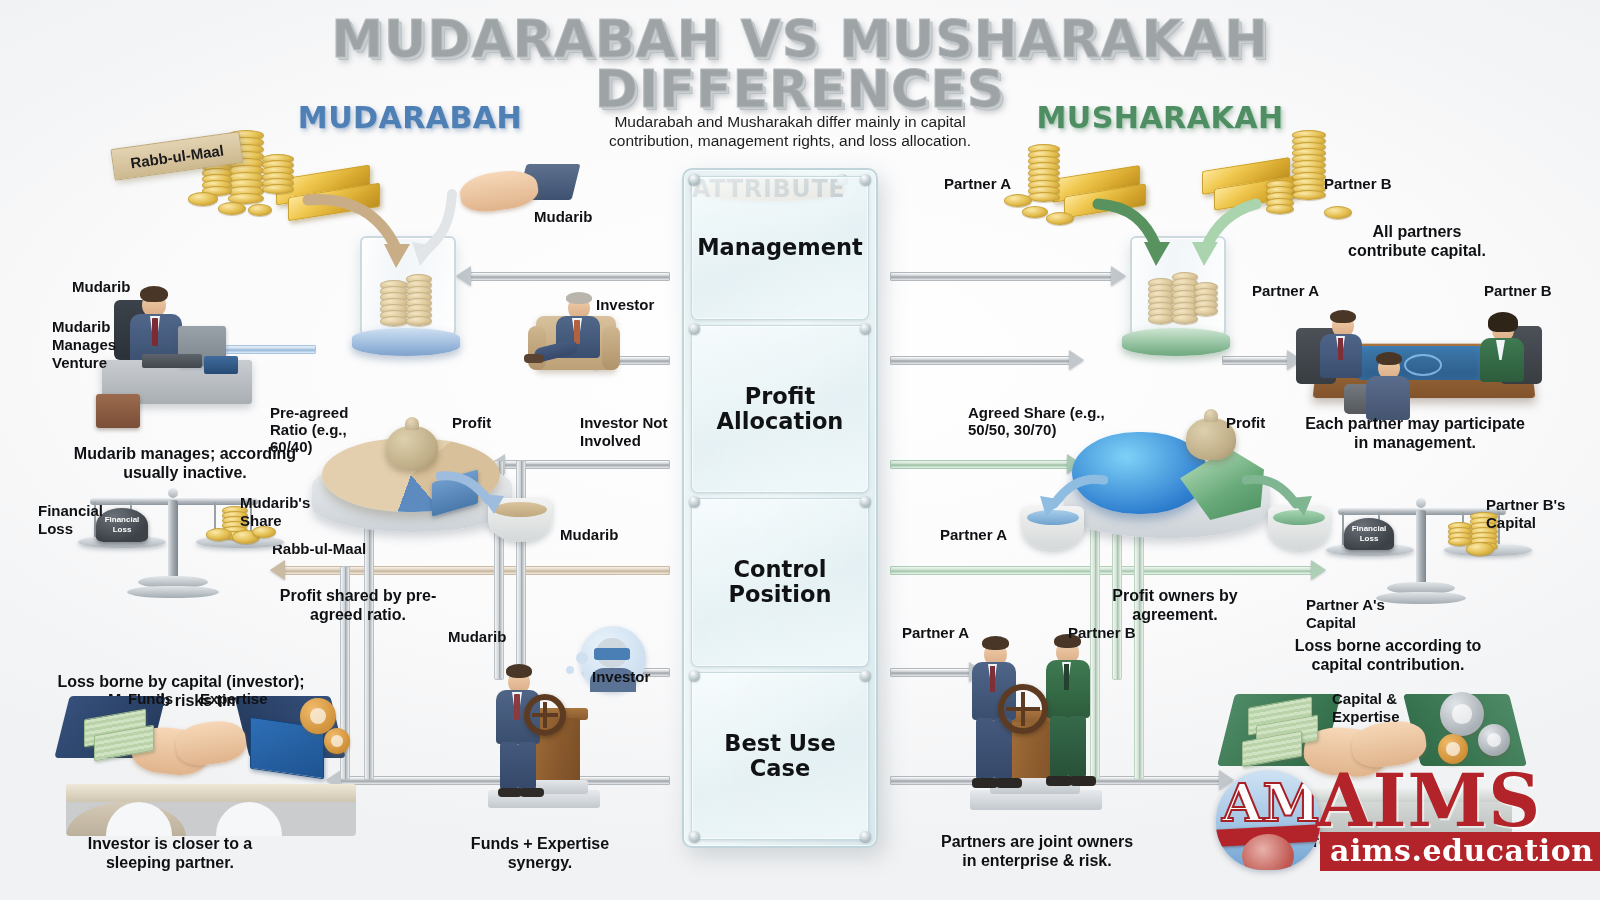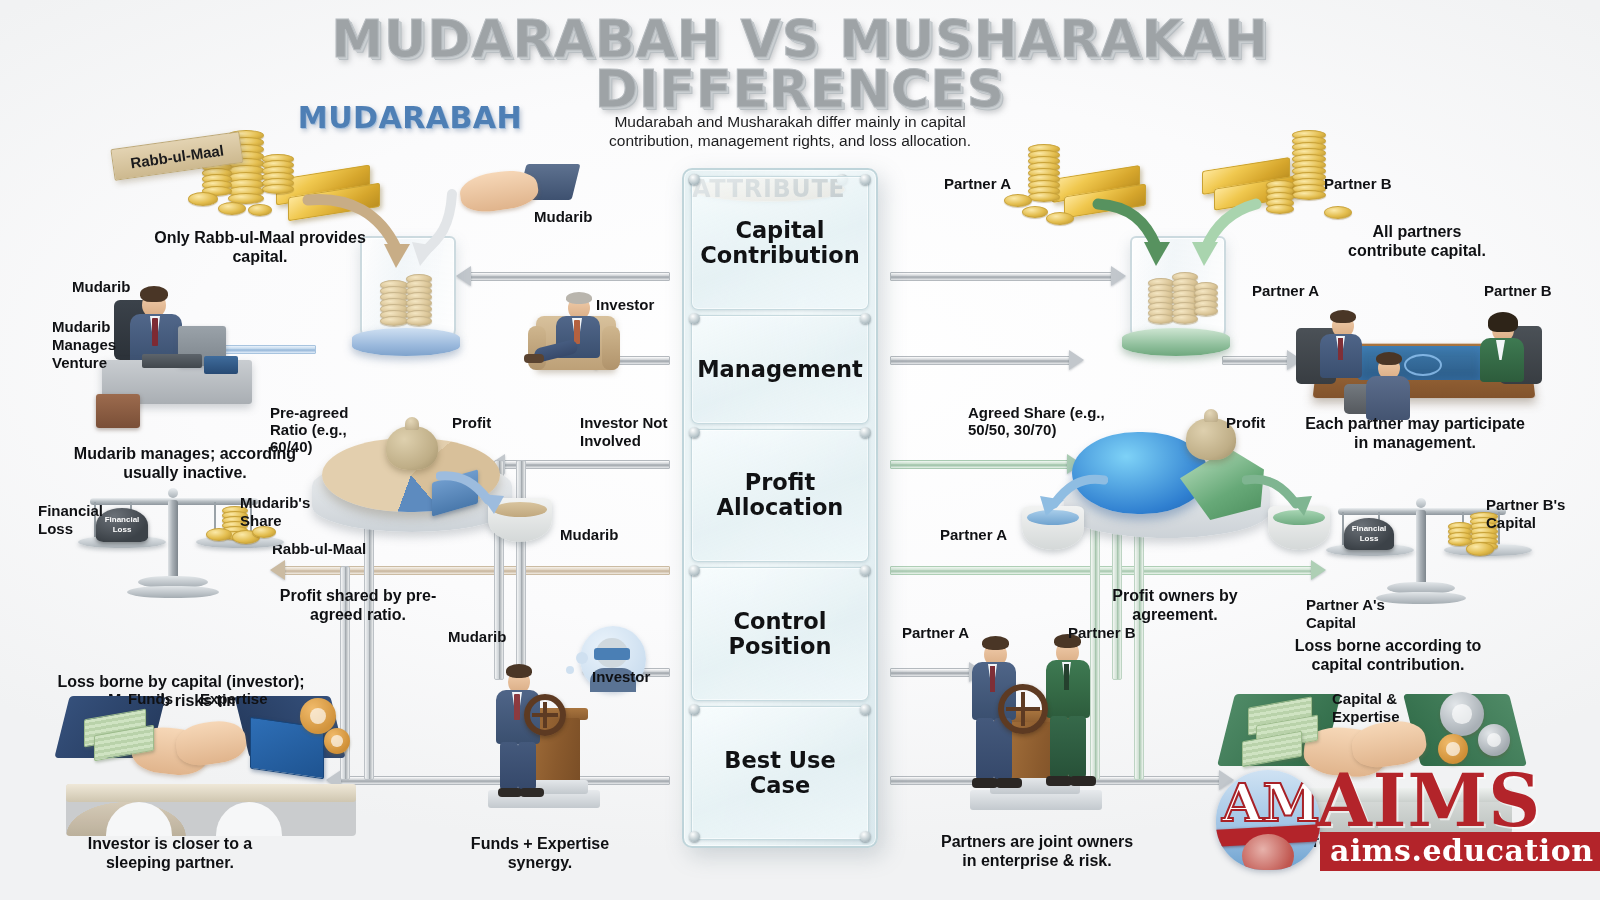--- a/index.html
+++ b/index.html
@@ -304,20 +304,21 @@
 
 <div id="canvas">
 
   <div class="abs ctr" id="main-title">
     <span>MUDARABAH VS MUSHARAKAH</span>
     <span class="ln2">DIFFERENCES</span>
   </div>
   <div class="abs brand-head" id="mudarabah-head">MUDARABAH</div>
 
   <div class="abs" id="subtitle">Mudarabah and Musharakah differ mainly in capital contribution, management rights, and loss allocation.</div>
+  <div class="abs brand-head" id="musharakah-head">MUSHARAKAH</div>
 
   <div class="conn" style="left:470px;top:272px;width:200px;">
     <div class="bar"></div>
       <div class="head-l"></div>
   </div>
   <div class="conn" style="left:890px;top:272px;width:222px;">
     <div class="bar"></div>
       <div class="head-r"></div>
   </div>
 
@@ -380,25 +381,20 @@
   <div class="abs" style="left:516px;top:460px;width:8px;height:218px;background:linear-gradient(90deg,#f4f5f6,#cdd2d6 45%,#a3a9ae 55%,#eceeef);border:1px solid #bcc1c6;border-radius:2px;"></div>
   <div class="abs" style="left:1090px;top:460px;width:8px;height:318px;background:linear-gradient(90deg,#f4f7f4,#cfe0d3 45%,#a5c4ac 55%,#eef5ef);border:1px solid #bdd4c3;border-radius:2px;"></div>
   <div class="abs" style="left:1112px;top:460px;width:8px;height:218px;background:linear-gradient(90deg,#f4f7f4,#cfe0d3 45%,#a5c4ac 55%,#eef5ef);border:1px solid #bdd4c3;border-radius:2px;"></div>
   <div class="abs" style="left:1134px;top:460px;width:8px;height:318px;background:linear-gradient(90deg,#f4f7f4,#cfe0d3 45%,#a5c4ac 55%,#eef5ef);border:1px solid #bdd4c3;border-radius:2px;"></div>
 
   <div class="abs" id="attr-column">
     <div class="attr-cell head">
       <span class="screw tl"></span>
       <span class="screw tr"></span>
       <span>ATTRIBUTE</span>
-    </div>
-    <div class="attr-cell">
-      <span class="screw tl"></span>
-      <span class="screw tr"></span>
-      <span>Capital Contribution</span>
     </div>
     <div class="attr-cell">
       <span class="screw tl"></span>
       <span class="screw tr"></span>
       <span>Management</span>
     </div>
     <div class="attr-cell">
       <span class="screw tl"></span>
       <span class="screw tr"></span>
       <span>Profit Allocation</span>
@@ -484,21 +480,20 @@
       <div class="coin pale" style="left:0;top:42px;width:24px;height:8px;"></div>
     </div>
     <div class="jar-base blue" style="left:0;top:92px;width:108px;height:28px;"></div>
   </div>
   <svg class="curve-arrow" style="left:300px;top:186px;" width="160" height="90" viewBox="0 0 160 90">
     <path d="M8 14 C 50 10, 80 28, 96 62" stroke="#c8ad86" stroke-width="11" fill="none" stroke-linecap="round"></path>
     <polygon points="96,82 84,58 110,58" fill="#c8ad86"></polygon>
     <path d="M152 8 C 150 40, 140 52, 124 66" stroke="#e2e5e8" stroke-width="10" fill="none" stroke-linecap="round"></path>
     <polygon points="120,80 112,56 136,60" fill="#e2e5e8"></polygon>
   </svg>
-  <div class="cap" style="left:150px;top:228px;width:220px;">Only Rabb-ul-Maal provides capital.</div>
 
   <div class="abs" style="left:92px;top:282px;width:190px;height:130px;">
     <div class="abs" style="left:22px;top:18px;width:44px;height:60px;border-radius:6px;background:linear-gradient(#3b424a,#2b3138);"></div>
     <div class="person" style="left:36px;top:4px;width:60px;height:78px;">
       <div class="head" style="left:14px;top:6px;width:24px;height:26px;"></div>
       <div class="hair" style="left:12px;top:0;width:28px;height:16px;"></div>
       <div class="torso" style="left:2px;top:28px;width:52px;height:52px;background:linear-gradient(#4b6punk,#3c5270);background:linear-gradient(#51678a,#3a4f6f);"></div>
       <div class="abs" style="left:22px;top:30px;width:10px;height:30px;background:#f4f6f8;clip-path:polygon(0 0,100% 0,62% 100%,38% 100%);"></div>
       <div class="abs" style="left:24px;top:32px;width:6px;height:28px;background:#7d2a33;border-radius:1px;"></div>
     </div>

